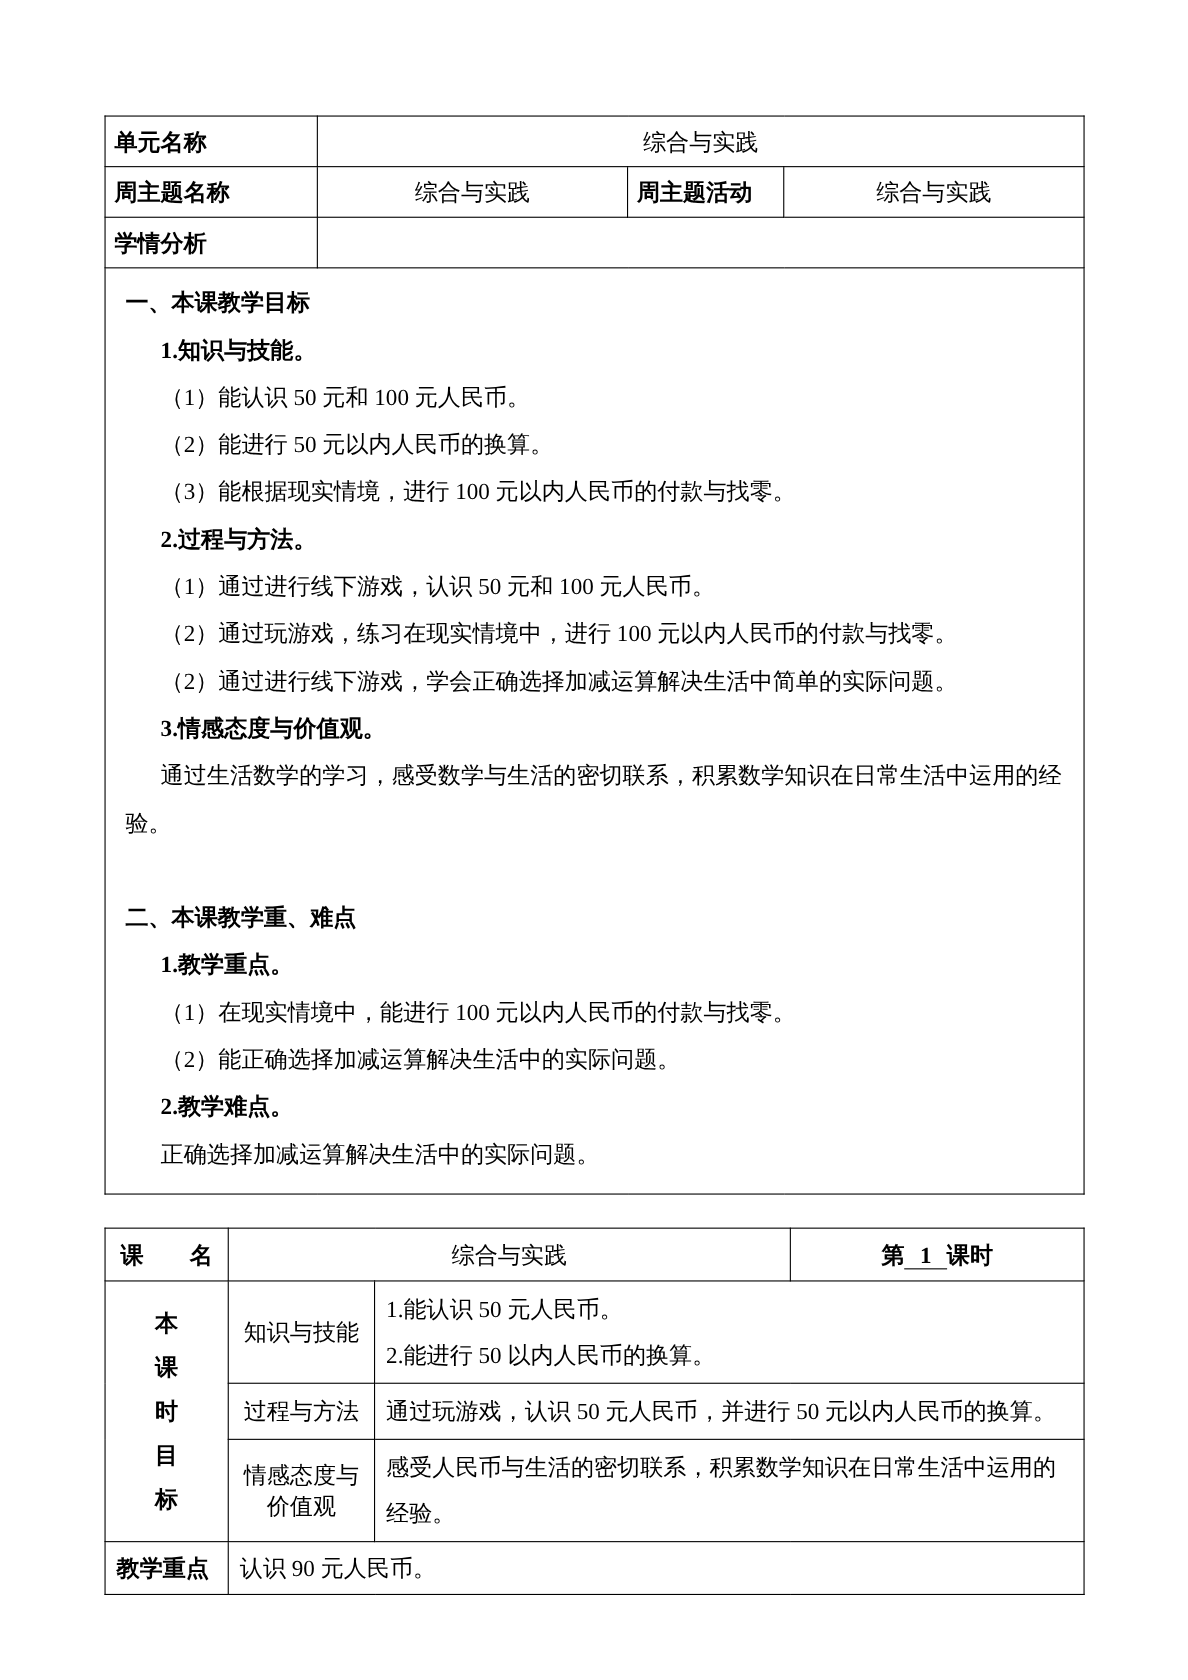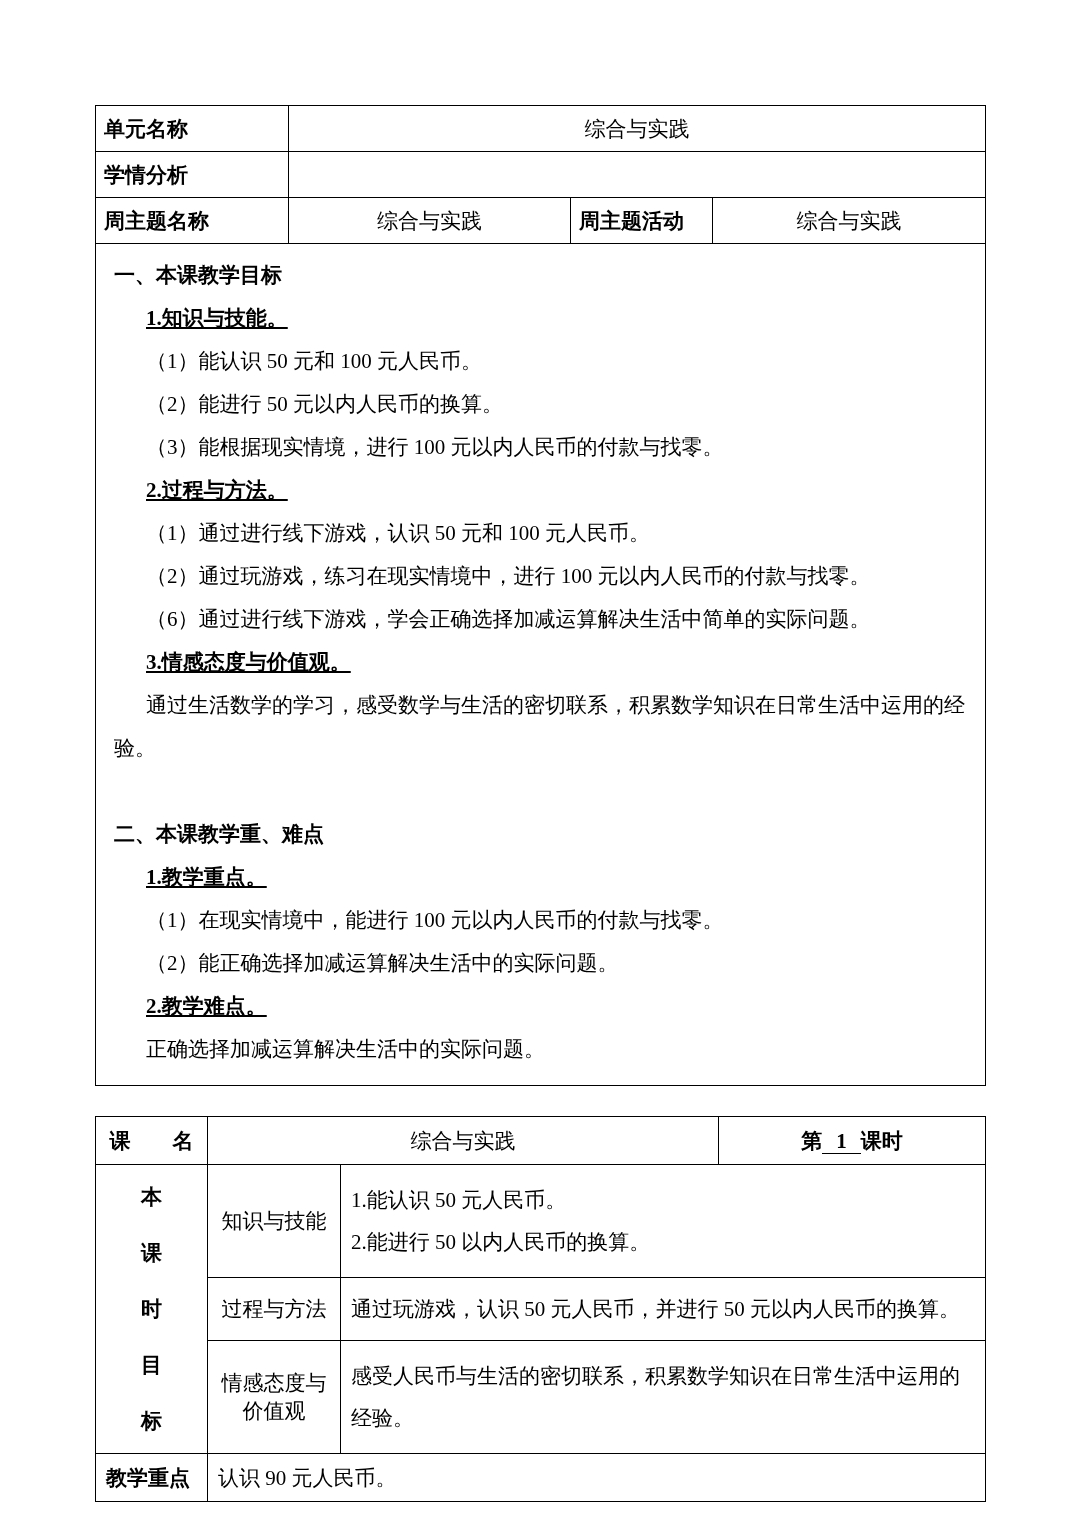--- a/index.html
+++ b/index.html
@@ -19,35 +19,35 @@
 
   
   .title-cell { height: 45px; text-align: center; font-weight: bold; }
   .row-h { height: 46px; }
   .label-cell { font-weight: bold; }
 
   
   .content-cell { padding: 10px 14px 14px 18px; vertical-align: top; }
   .content-cell .ln { line-height: 43px; }
   .content-cell .heading { font-weight: bold; }
-  .content-cell .sub { font-weight: bold; margin-left: 32px; text-decoration: underline; }
+  .content-cell .sub { font-weight: bold; margin-left: 32px; }
   .content-cell .item { margin-left: 32px; }
   .content-cell .para { text-indent: 32px; }
   .content-cell .blank { height: 43px; }
 
   
   .lesson-table { margin-top: 30px; }
   .lesson-table td { padding: 4px 10px; }
   .lt-row1 td { height: 48px; }
   .course-label { font-weight: bold; text-align: center; letter-spacing: 0; }
   .course-value { text-align: center; }
   .period-cell { text-align: center; font-weight: bold; }
   .period-cell .u { border-bottom: 1px solid #000; padding: 0 14px; font-weight: bold; }
   .goal-cell { text-align: center; font-weight: bold; vertical-align: middle; }
-  .goal-vertical { width: 1.3em; margin: 0 auto; line-height: 56px; word-break: break-all; text-align: center; }
+  .goal-vertical { width: 1.3em; margin: 0 auto; line-height: 40px; word-break: break-all; text-align: center; }
   .sublabel-cell { text-align: center; }
   .goal-content { vertical-align: middle; }
   .goal-content .gl { line-height: 42px; }
   .row-two-line { height: 92px; }
   .row-one-line { height: 48px; }
   .key-label { font-weight: bold; height: 48px; }
 </style>
 </head>
 <body>
 
@@ -59,40 +59,40 @@
         <col style="width:282px">
         <col style="width:142px">
         <col style="width:273px">
     </colgroup>
     <tbody>
       <tr class="row-h">
         <td class="label-cell">单元名称</td>
         <td colspan="3" class="center">综合与实践</td>
       </tr>
       <tr class="row-h">
-        <td class="label-cell">学情分析</td>
-        <td colspan="3"></td>
-      </tr>
-      <tr class="row-h">
         <td class="label-cell">周主题名称</td>
         <td class="center">综合与实践</td>
         <td class="label-cell">周主题活动</td>
         <td class="center">综合与实践</td>
+      </tr>
+      <tr class="row-h">
+        <td class="label-cell">学情分析</td>
+        <td colspan="3"></td>
       </tr>
       <tr>
         <td colspan="4" class="content-cell">
           <div class="ln heading">一、本课教学目标</div>
           <div class="ln sub">1.知识与技能。</div>
           <div class="ln item">（1）能认识 50 元和 100 元人民币。</div>
           <div class="ln item">（2）能进行 50 元以内人民币的换算。</div>
           <div class="ln item">（3）能根据现实情境，进行 100 元以内人民币的付款与找零。</div>
           <div class="ln sub">2.过程与方法。</div>
           <div class="ln item">（1）通过进行线下游戏，认识 50 元和 100 元人民币。</div>
           <div class="ln item">（2）通过玩游戏，练习在现实情境中，进行 100 元以内人民币的付款与找零。</div>
-          <div class="ln item">（6）通过进行线下游戏，学会正确选择加减运算解决生活中简单的实际问题。</div>
+          <div class="ln item">（2）通过进行线下游戏，学会正确选择加减运算解决生活中简单的实际问题。</div>
           <div class="ln sub">3.情感态度与价值观。</div>
           <div class="ln para">通过生活数学的学习，感受数学与生活的密切联系，积累数学知识在日常生活中运用的经验。</div>
           <div class="blank"></div>
           <div class="ln heading">二、本课教学重、难点</div>
           <div class="ln sub">1.教学重点。</div>
           <div class="ln item">（1）在现实情境中，能进行 100 元以内人民币的付款与找零。</div>
           <div class="ln item">（2）能正确选择加减运算解决生活中的实际问题。</div>
           <div class="ln sub">2.教学难点。</div>
           <div class="ln item">正确选择加减运算解决生活中的实际问题。</div>
         </td>

